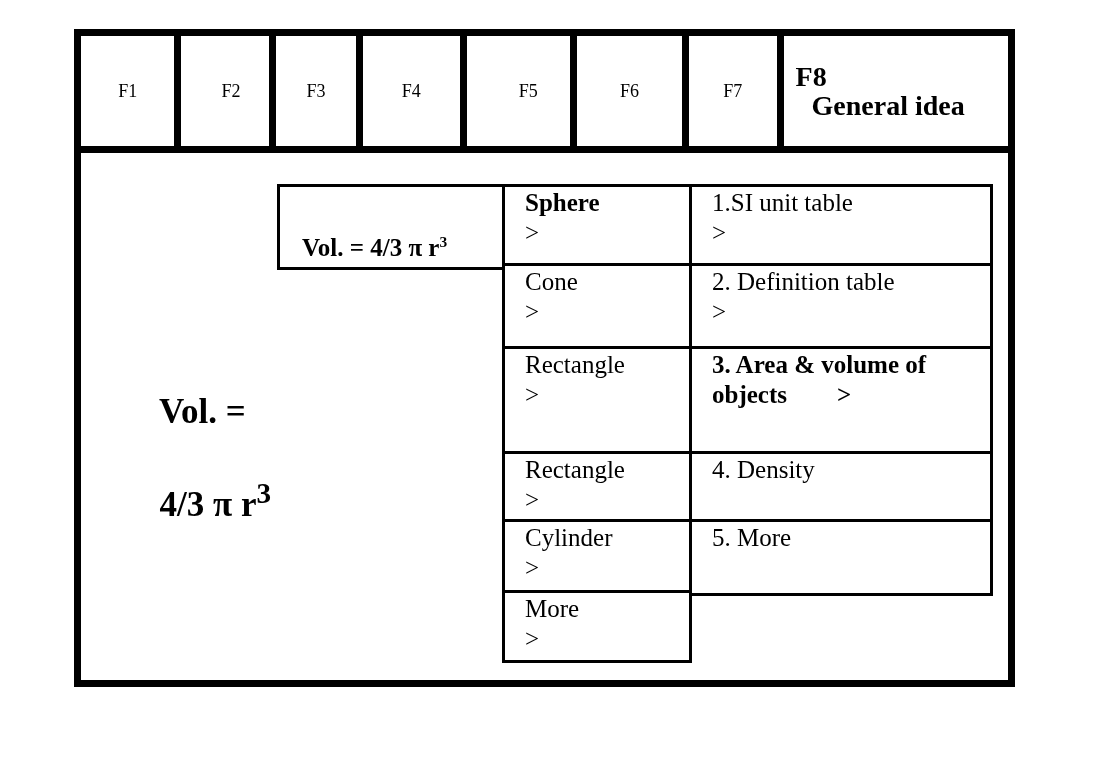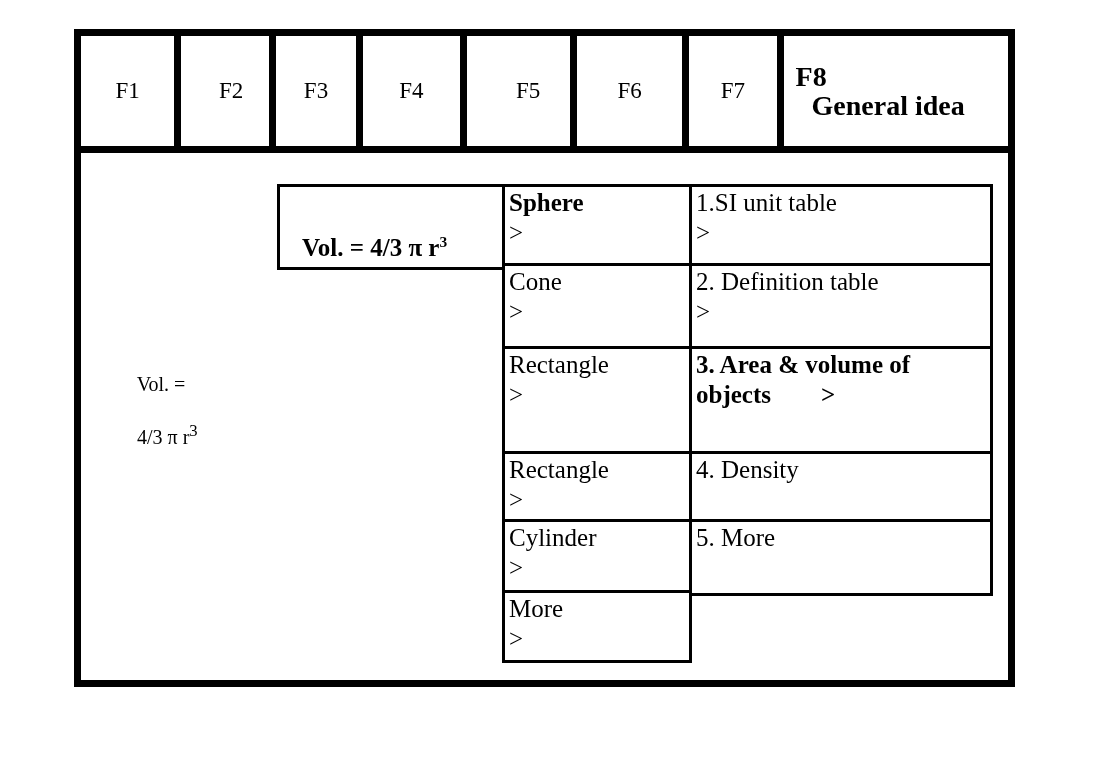--- a/index.html
+++ b/index.html
@@ -47,21 +47,21 @@
     position: relative;
     margin-right: 7px;
     display: flex;
     flex-direction: column;
     justify-content: center;
     overflow: hidden;
   }
   .tab:last-child { margin-right: 0; }
 
   .tab-label {
-    font-size: 23px;
+    font-size: 18px;
     line-height: 1.05;
     white-space: pre;
   }
   .tab-center .tab-label {
     text-align: center;
   }
   .tab-wide {
     padding-left: 12px;
   }
   .tab-wide .tab-label {
@@ -82,22 +82,22 @@
     width: 927px;
     height: 527px;
     background: #fff;
   }
 
   
   #left-formula {
     position: absolute;
     left: 26px;
     top: 195px;
-    font-weight: normal;
-    font-size: 20px;
+    font-weight: bold;
+    font-size: 35px;
     line-height: 1.22;
     white-space: pre;
   }
 
   
   #col-formulas {
     position: absolute;
     left: 196px;
     top: 31px;
     width: 228px;
@@ -140,21 +140,21 @@
     position: absolute;
     left: 608px;
     top: 31px;
     width: 304px;
     border: 3px solid #000;
     box-sizing: border-box;
   }
   .list-cell {
     box-sizing: border-box;
     border-bottom: 3px solid #000;
-    padding: 1px 0 0 4px;
+    padding: 1px 0 0 20px;
     overflow: hidden;
   }
   .list-cell:last-child { border-bottom: none; }
   .cell-title {
     font-size: 25px;
     line-height: 1.18;
     white-space: pre-wrap;
   }
   .cell-title.bold { font-weight: bold; }
   .cell-arrow {

